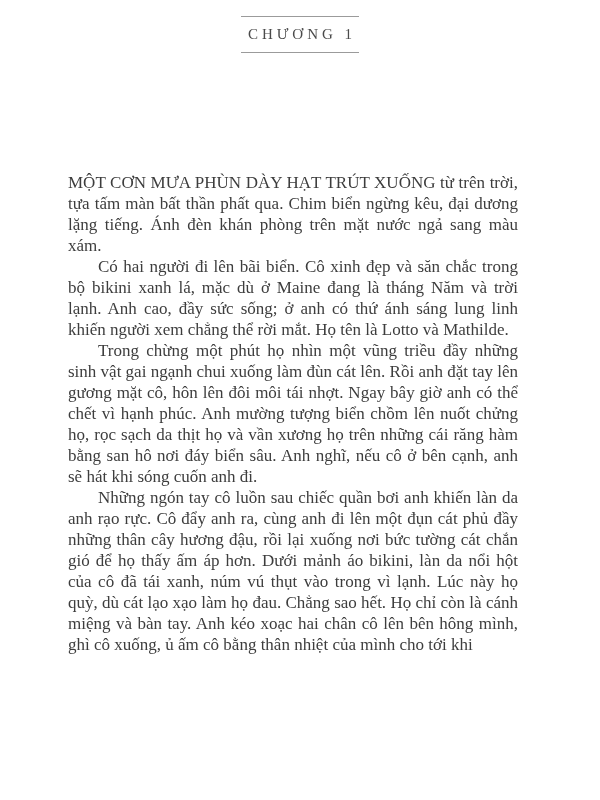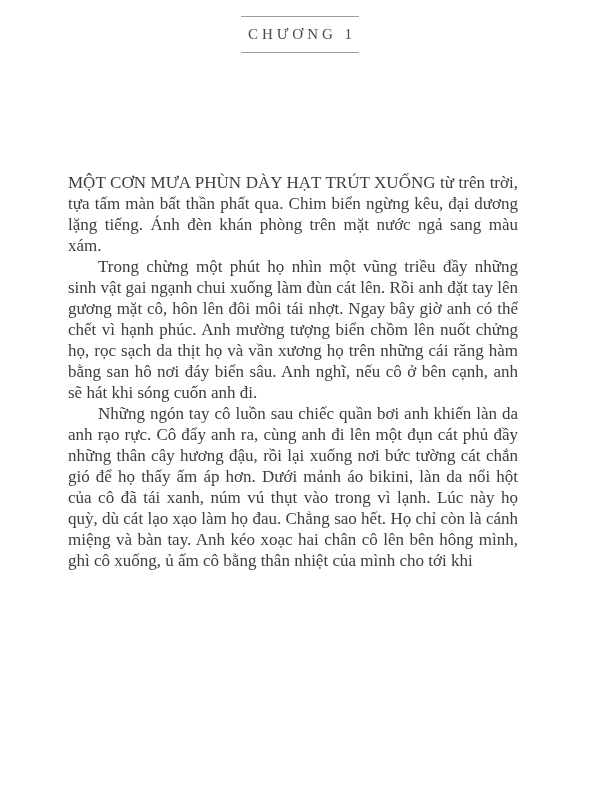--- a/index.html
+++ b/index.html
@@ -65,17 +65,18 @@
 <div class="page">
 
   <div class="chapter-heading">
     <div class="rule"></div>
     <div class="chapter-title">CHƯƠNG 1</div>
     <div class="rule"></div>
   </div>
 
   <div class="body-text">
     <p class="first">MỘT CƠN MƯA PHÙN DÀY HẠT TRÚT XUỐNG từ trên trời, tựa tấm màn bất thần phất qua. Chim biển ngừng kêu, đại dương lặng tiếng. Ánh đèn khán phòng trên mặt nước ngả sang màu xám.</p>
+    <p>Có hai người đi lên bãi biển. Cô xinh đẹp và săn chắc trong bộ bikini xanh lá, mặc dù ở Maine đang là tháng Năm và trời lạnh. Anh cao, đầy sức sống; ở anh có thứ ánh sáng lung linh khiến người xem chẳng thể rời mắt. Họ tên là Lotto và Mathilde.</p>
     <p>Trong chừng một phút họ nhìn một vũng triều đầy những sinh vật gai ngạnh chui xuống làm đùn cát lên. Rồi anh đặt tay lên gương mặt cô, hôn lên đôi môi tái nhợt. Ngay bây giờ anh có thể chết vì hạnh phúc. Anh mường tượng biển chồm lên nuốt chửng họ, rọc sạch da thịt họ và vần xương họ trên những cái răng hàm bằng san hô nơi đáy biển sâu. Anh nghĩ, nếu cô ở bên cạnh, anh sẽ hát khi sóng cuốn anh đi.</p>
     <p>Những ngón tay cô luồn sau chiếc quần bơi anh khiến làn da anh rạo rực. Cô đẩy anh ra, cùng anh đi lên một đụn cát phủ đầy những thân cây hương đậu, rồi lại xuống nơi bức tường cát chắn gió để họ thấy ấm áp hơn. Dưới mảnh áo bikini, làn da nổi hột của cô đã tái xanh, núm vú thụt vào trong vì lạnh. Lúc này họ quỳ, dù cát lạo xạo làm họ đau. Chẳng sao hết. Họ chỉ còn là cánh miệng và bàn tay. Anh kéo xoạc hai chân cô lên bên hông mình, ghì cô xuống, ủ ấm cô bằng thân nhiệt của mình cho tới khi</p>
   </div>
 
 </div>
 
 </body></html>

